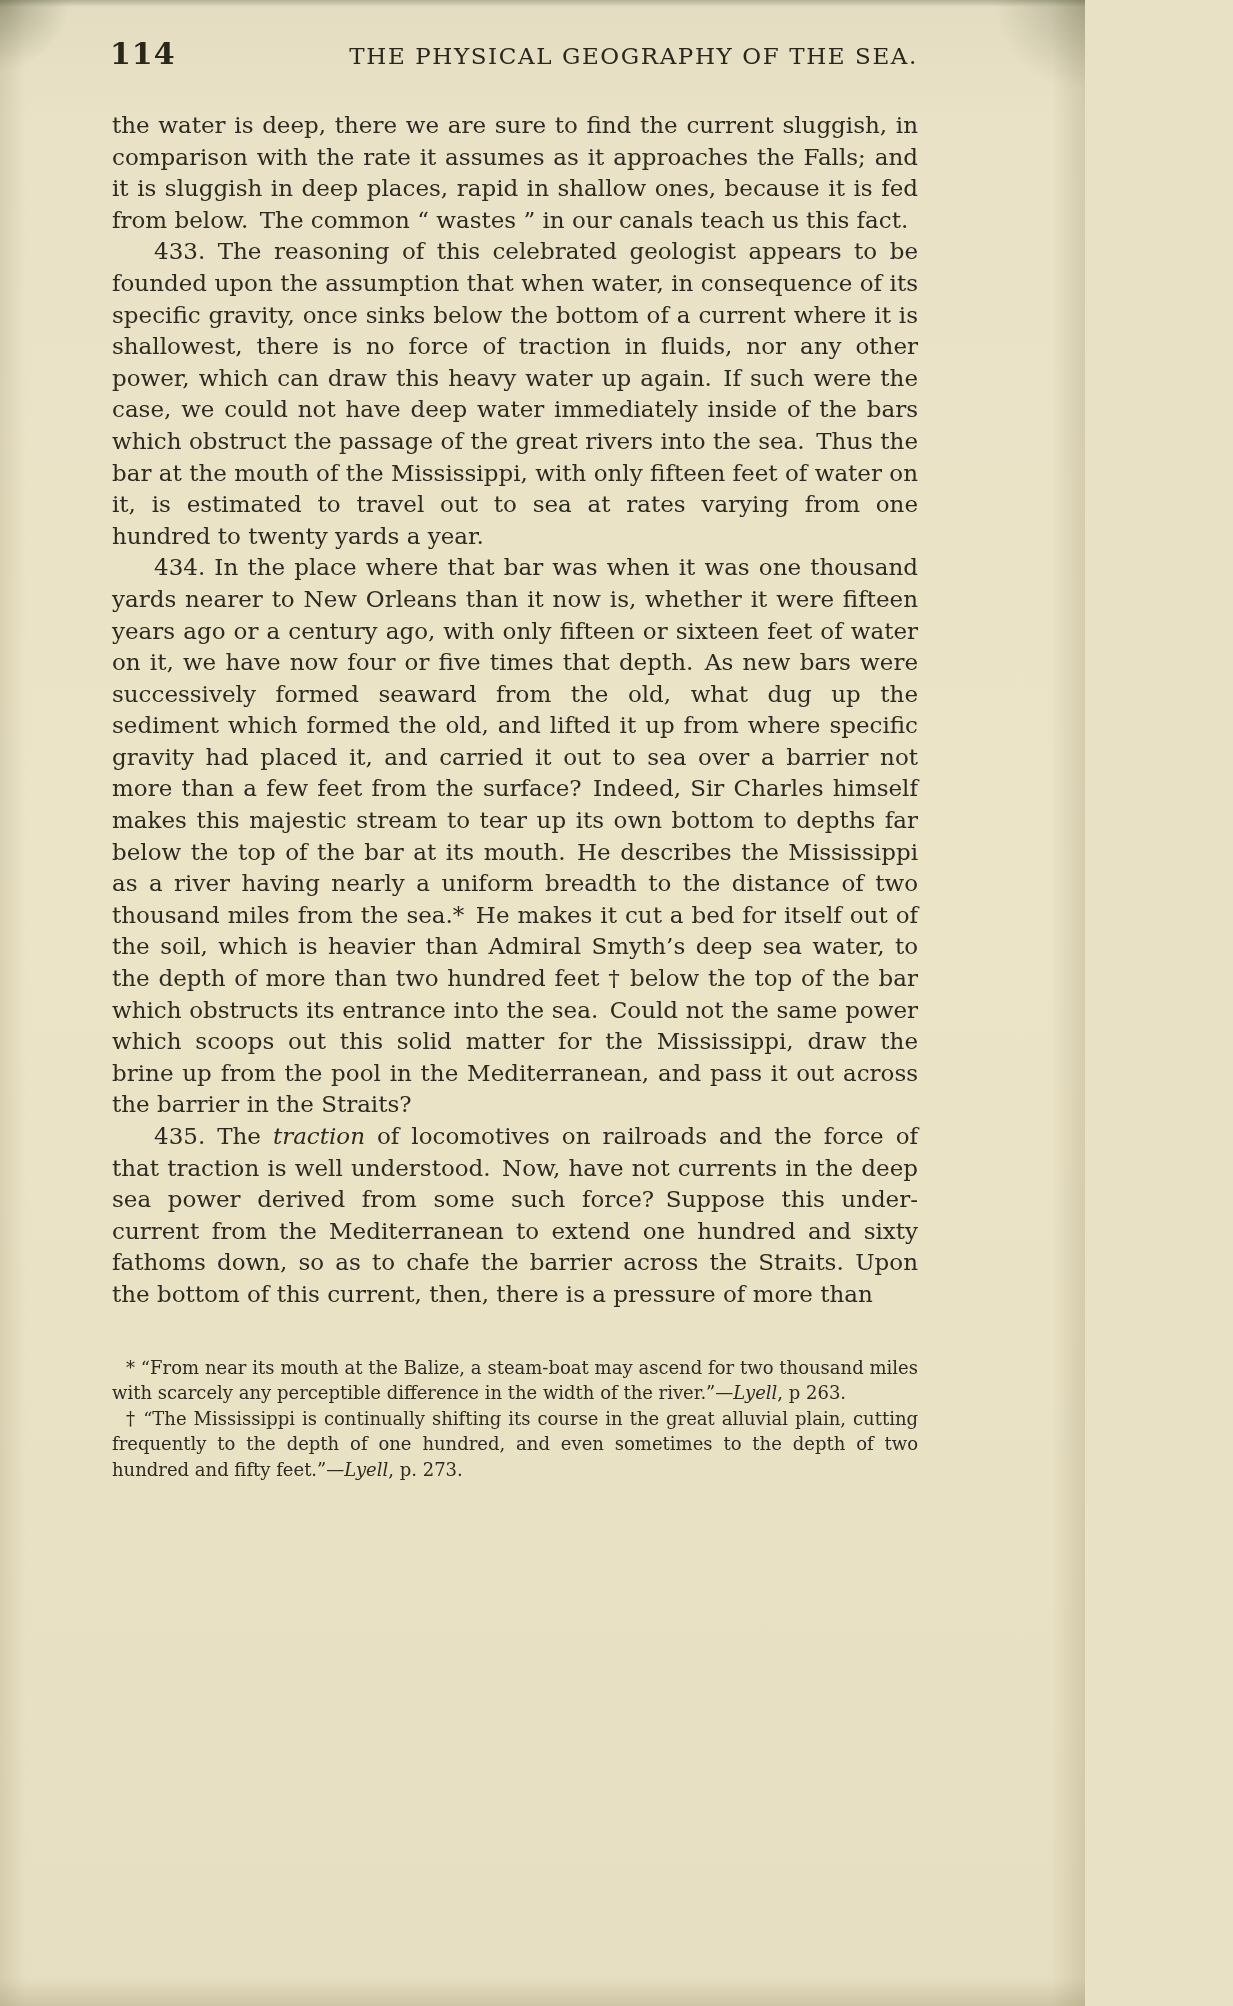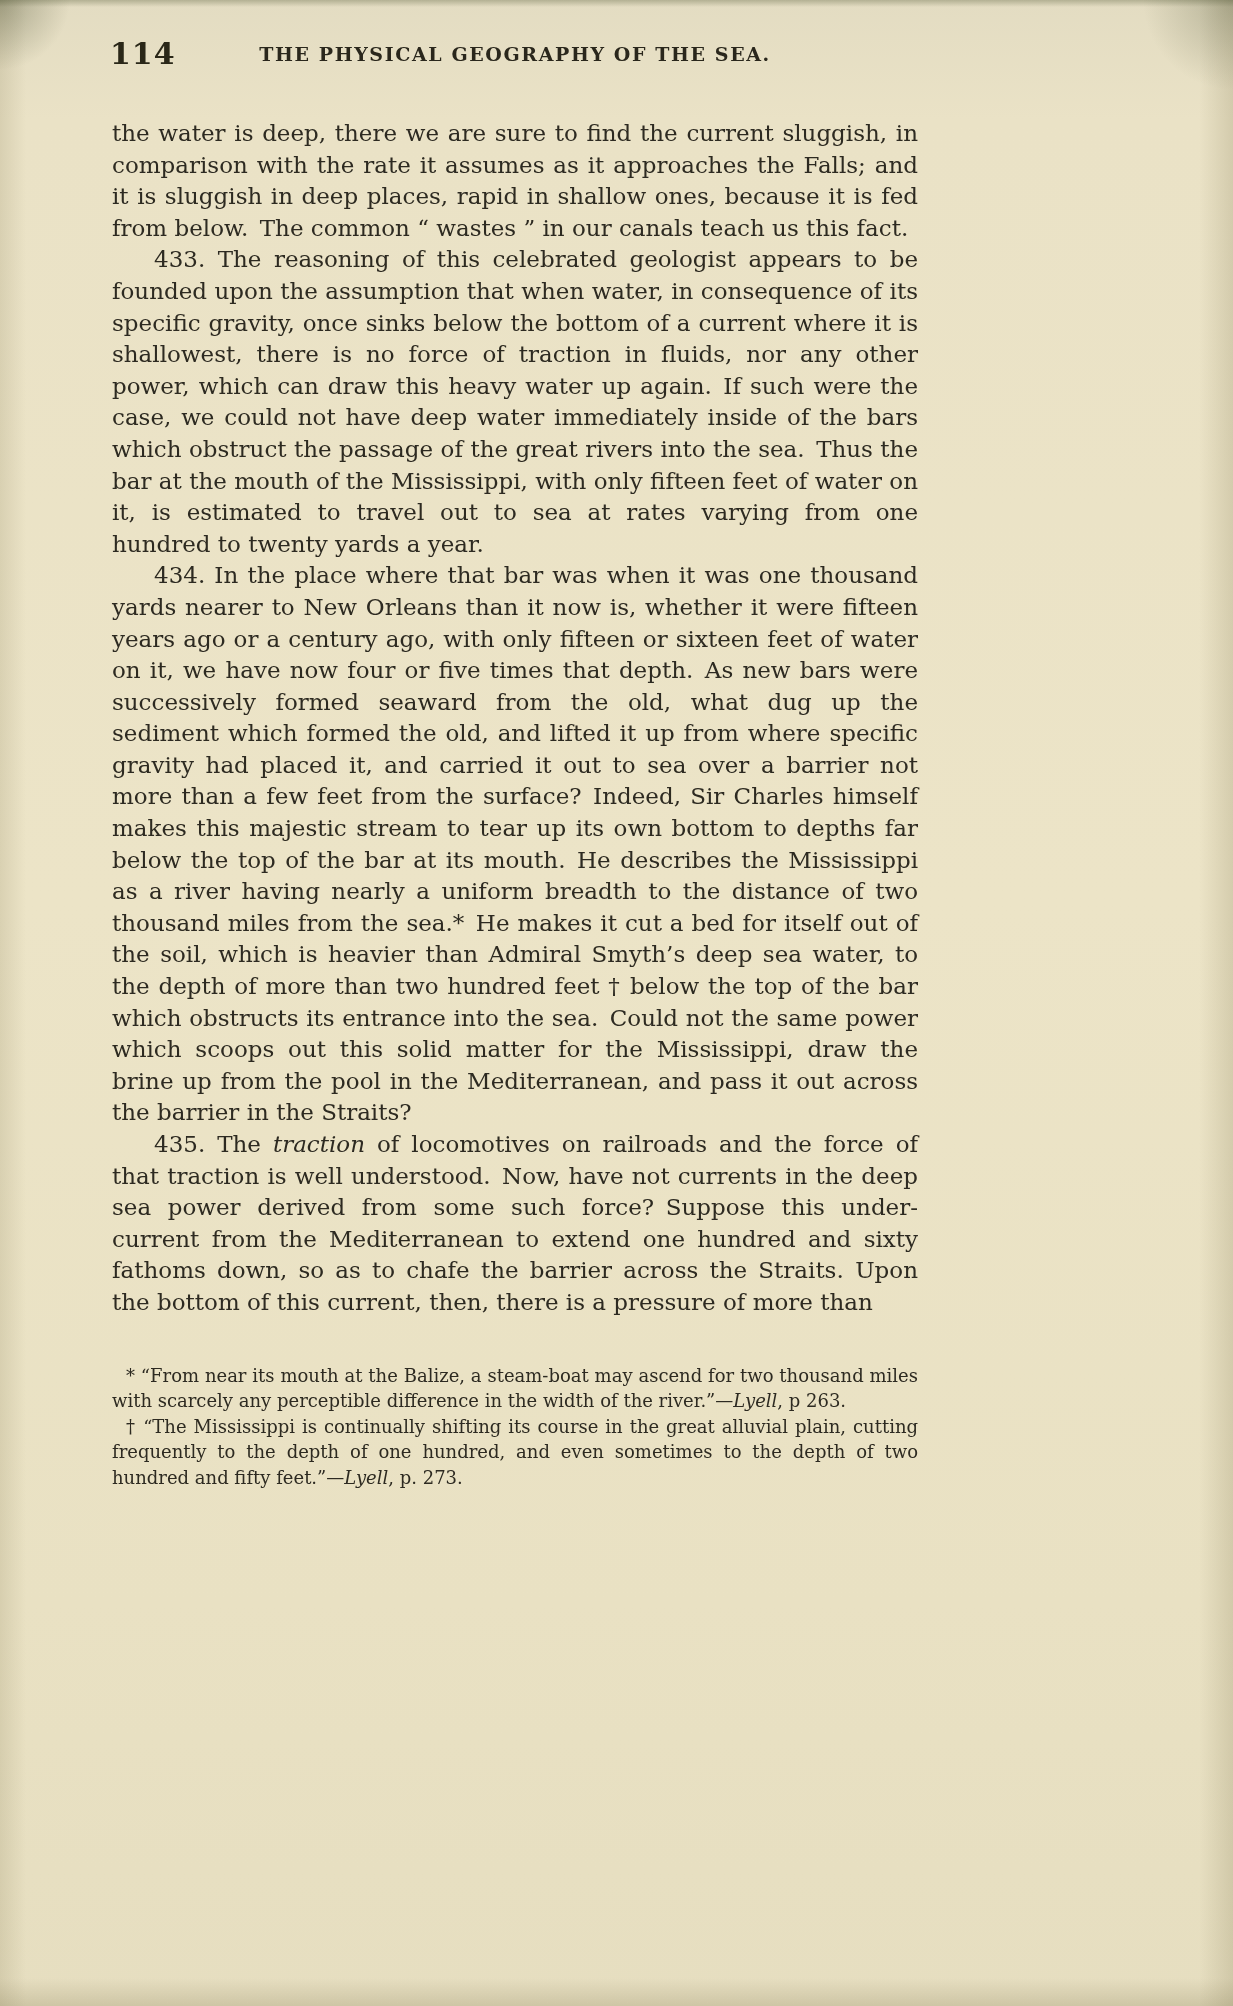--- a/index.html
+++ b/index.html
@@ -4,21 +4,21 @@
 <style>
   * { box-sizing: border-box; }
   html, body { margin: 0; padding: 0; }
   body {
     width: 1233px;
     background: #e9e1c5;
     font-family: "DejaVu Serif", "Liberation Serif", serif;
   }
   .page {
     position: relative;
-    width: 1233px;
+    width: 1085px;
     height: 2006px;
     overflow: hidden;
     color: #2d2a21;
     background: linear-gradient(180deg, #e3dcc2 0%, #eae2c6 6%, #ece4c7 45%, #e9e1c3 80%, #e6dec0 100%);
   }
   
   .page::before {
     content: "";
     position: absolute;
     inset: 0;
@@ -45,28 +45,28 @@
     position: absolute;
     left: -2px;
     top: 0;
     font-size: 30px;
     font-weight: 700;
     letter-spacing: 1px;
     color: #2a2718;
   }
   .head-title {
     display: block;
-    text-align: center;
+    text-align: right;
     padding-top: 7px;
-    font-size: 19px;
-    font-weight: 700;
+    font-size: 23px;
+    font-weight: 400;
     letter-spacing: 1.6px;
     color: #2a271c;
   }
-  .paragraphs { margin-top: 36px; }
+  .paragraphs { margin-top: 28px; }
   p.para {
     margin: 0;
     text-align: justify;
     font-size: 23px;
     line-height: 31.6px;
   }
   p.para.indent { text-indent: 42px; }
   .footnotes { margin-top: 44px; }
   p.footnote {
     margin: 0;

